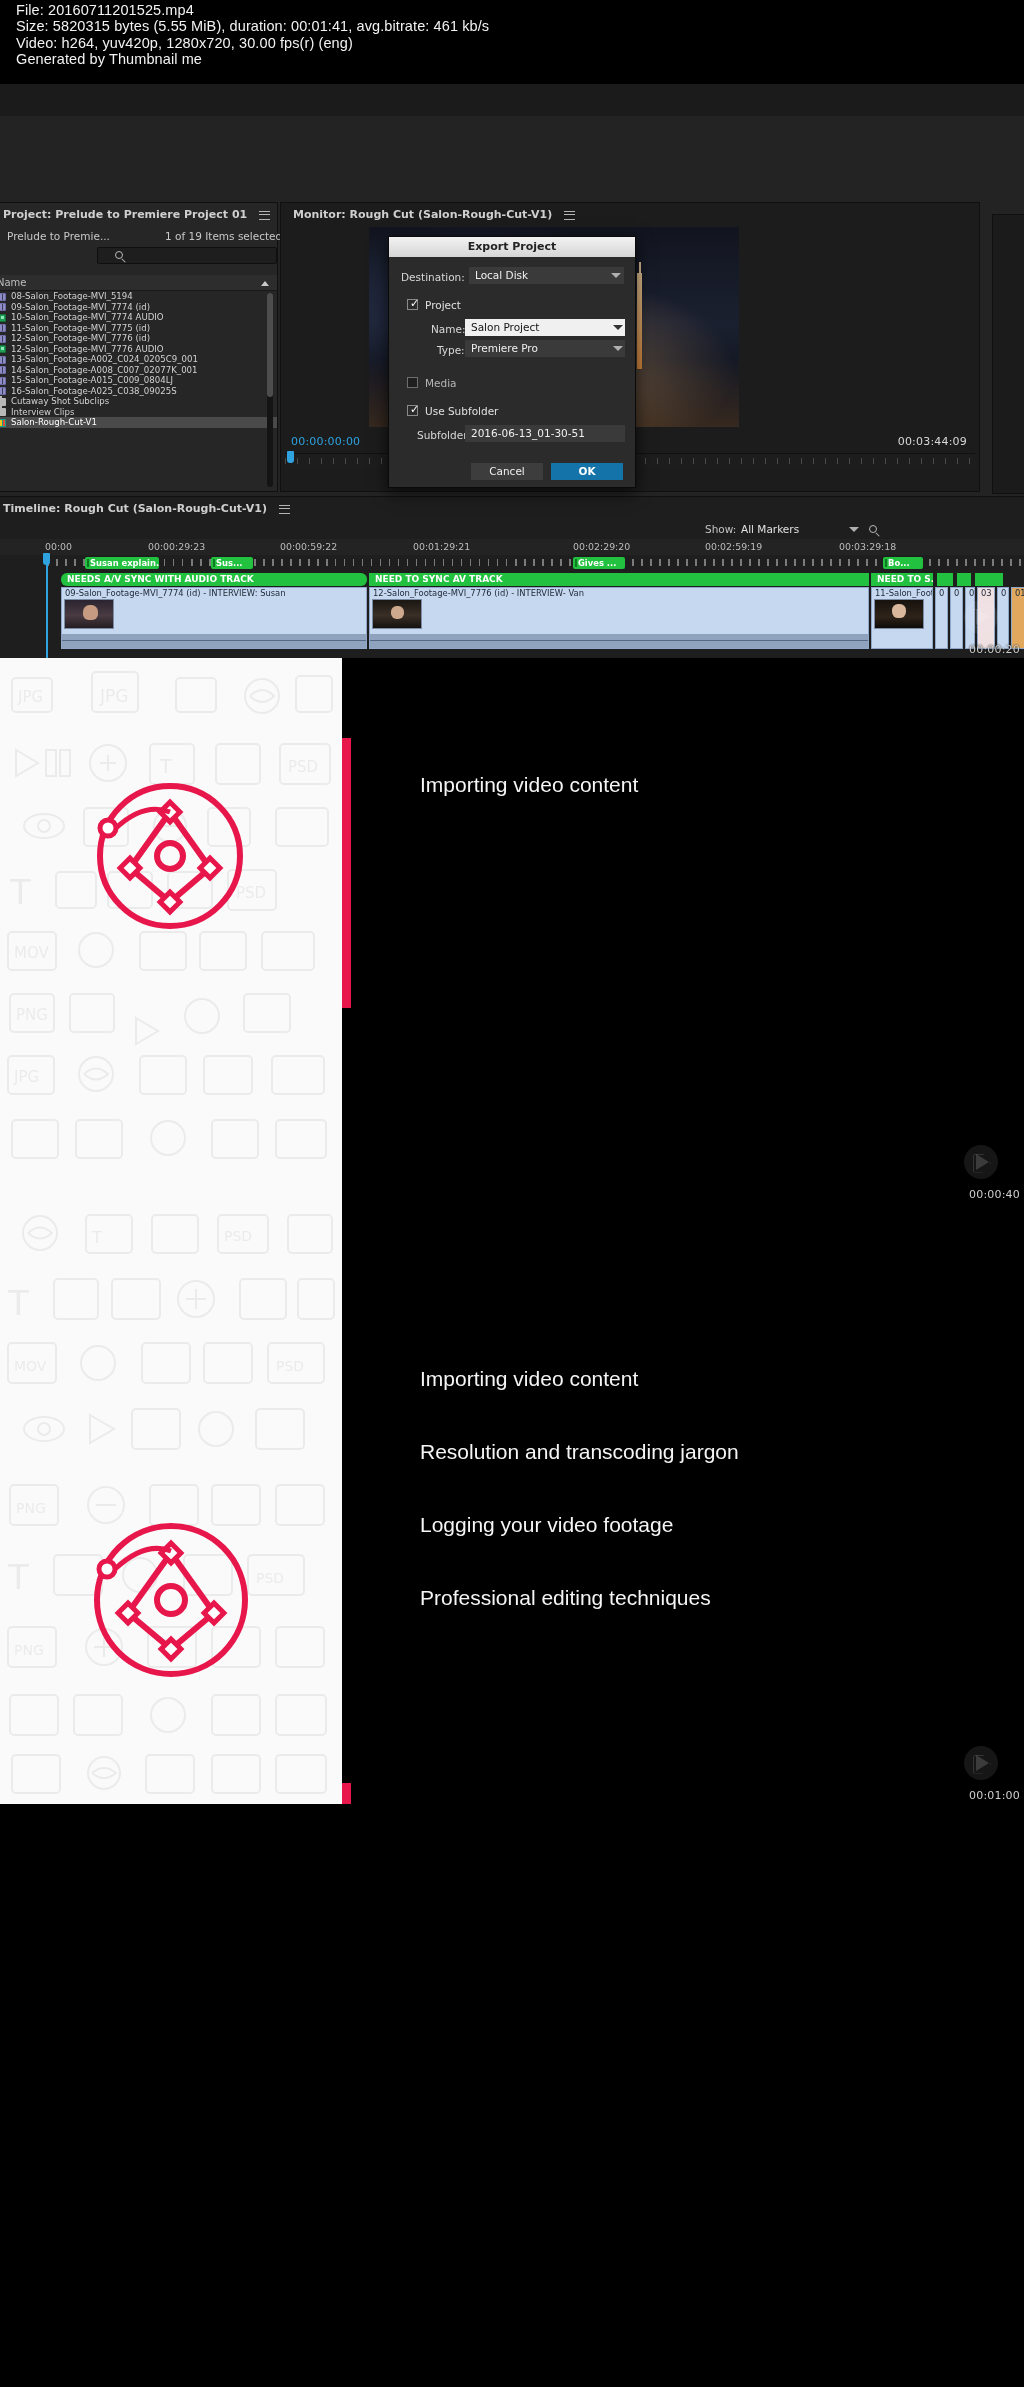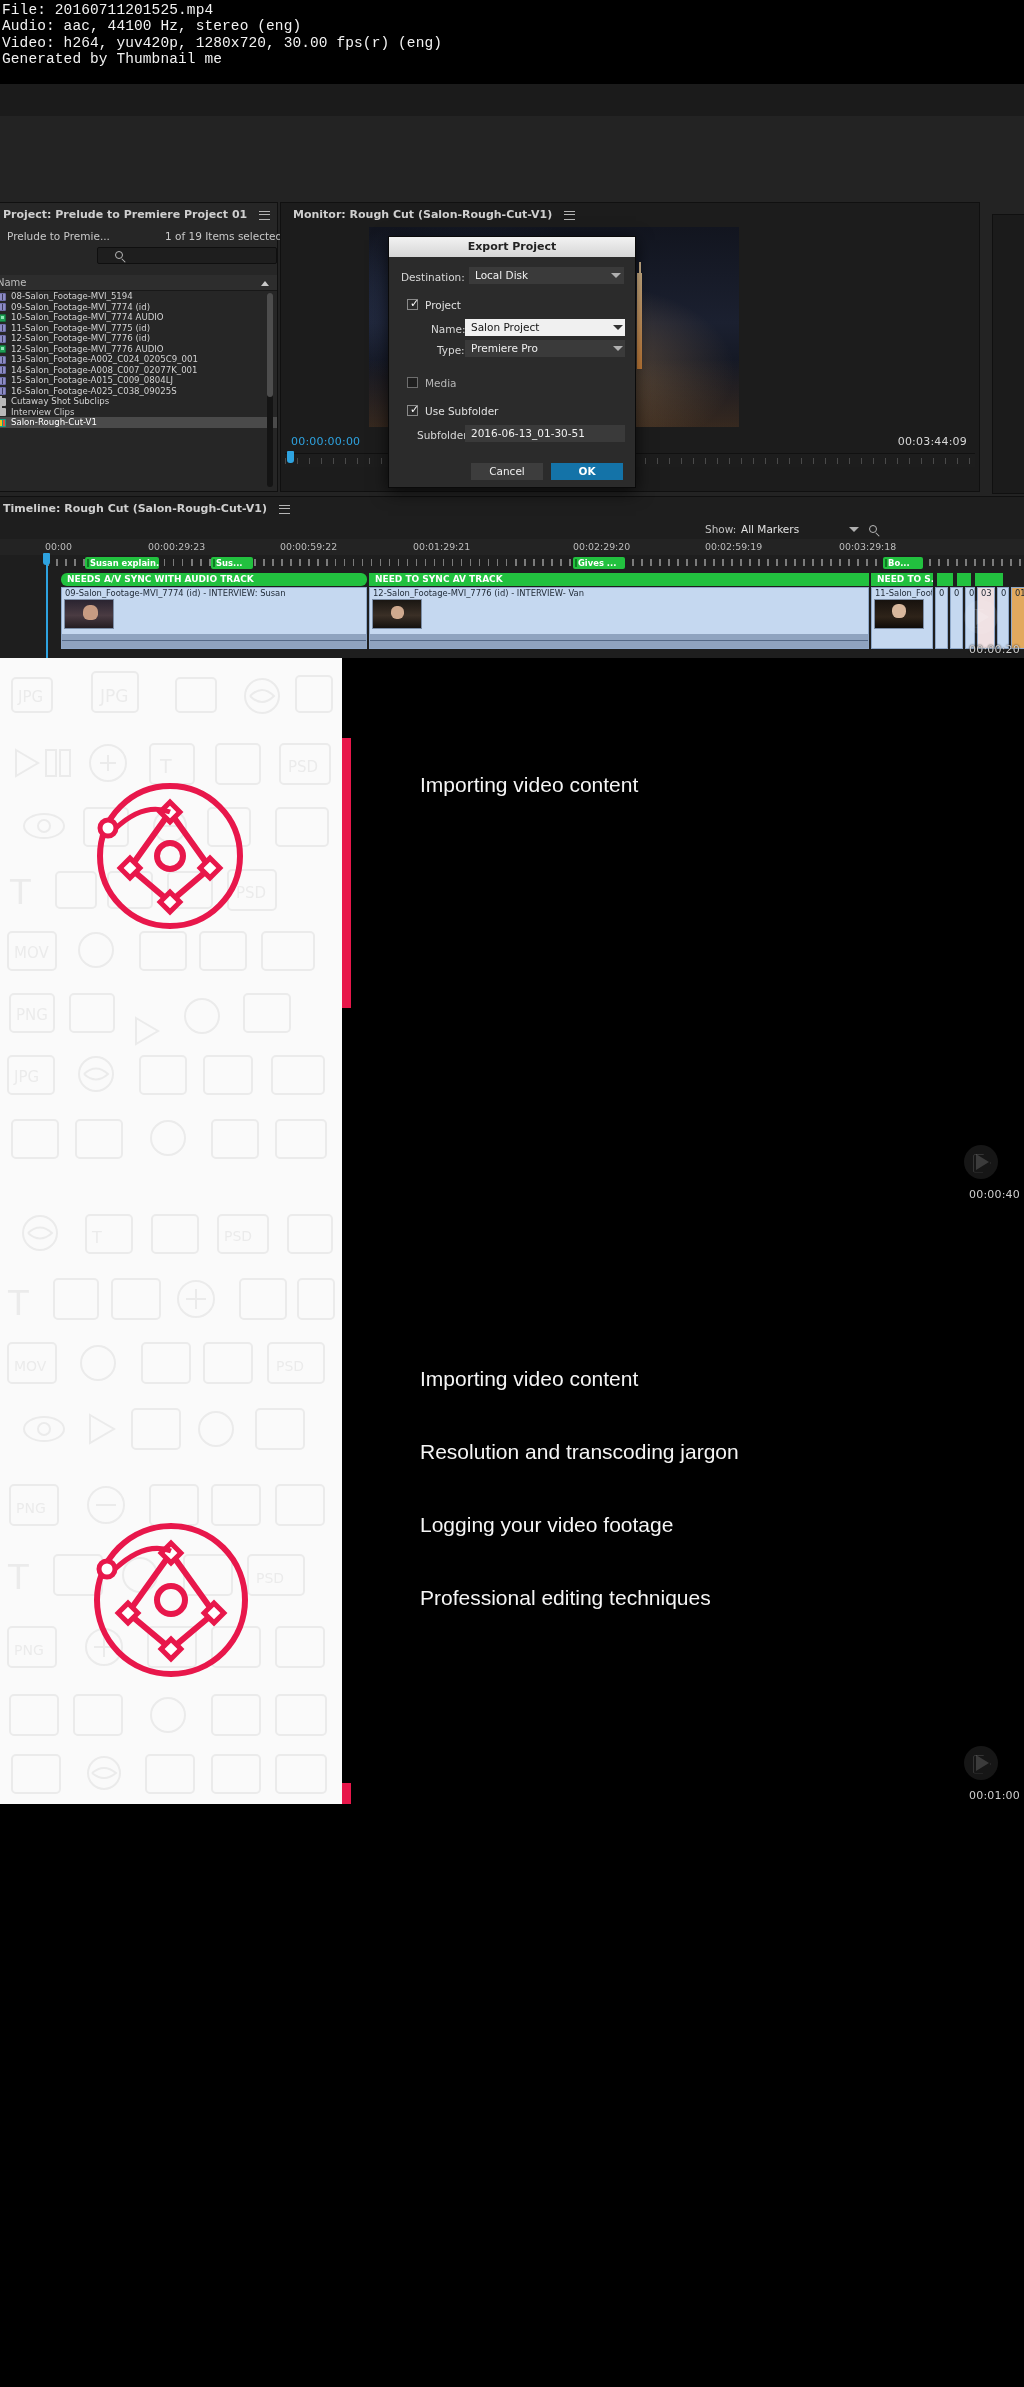--- a/index.html
+++ b/index.html
@@ -17,25 +17,26 @@
 
   
   #meta {
     position: absolute; left: 0; top: 0;
     width: 1024px; height: 84px;
     background: #000;
     padding: 2px 0 0 2px;
   }
   #meta .line {
     color: #f2f2f2;
-    font-family: Liberation Mono, monospace;
+    font-family: Liberation Sans, sans-serif;
     font-size: 14.5px;
     line-height: 16.4px;
     white-space: nowrap;
     letter-spacing: 0.1px;
+    margin-left: 14px;
   }
 
   
   .cell {
     position: absolute;
     overflow: hidden;
     background: #000;
   }
   .ts {
     position: absolute;
@@ -346,21 +347,21 @@
   .abstract { background: #000; overflow: hidden; }
   .ab-shape { position: absolute; }
 </style>
 </head>
 <body>
 
 <div id="page">
 
   <div id="meta">
     <div class="line">File: 20160711201525.mp4</div>
-    <div class="line">Audio: aac, 44100 Hz, stereo (eng)</div>
+    <div class="line">Size: 5820315 bytes (5.55 MiB), duration: 00:01:41, avg.bitrate: 461 kb/s</div>
     <div class="line">Video: h264, yuv420p, 1280x720, 30.00 fps(r) (eng)</div>
     <div class="line">Generated by Thumbnail me</div>
   </div>
 
   <div class="cell ppro" style="left:0; top:84px; width:1024px; height:574px;">
 
     <div class="topbar"></div>
 
     <div class="panel" style="left:-8px; top:118px; width:286px; height:290px;">
       <div class="panel-tab" style="left:4px; top:2px;">

